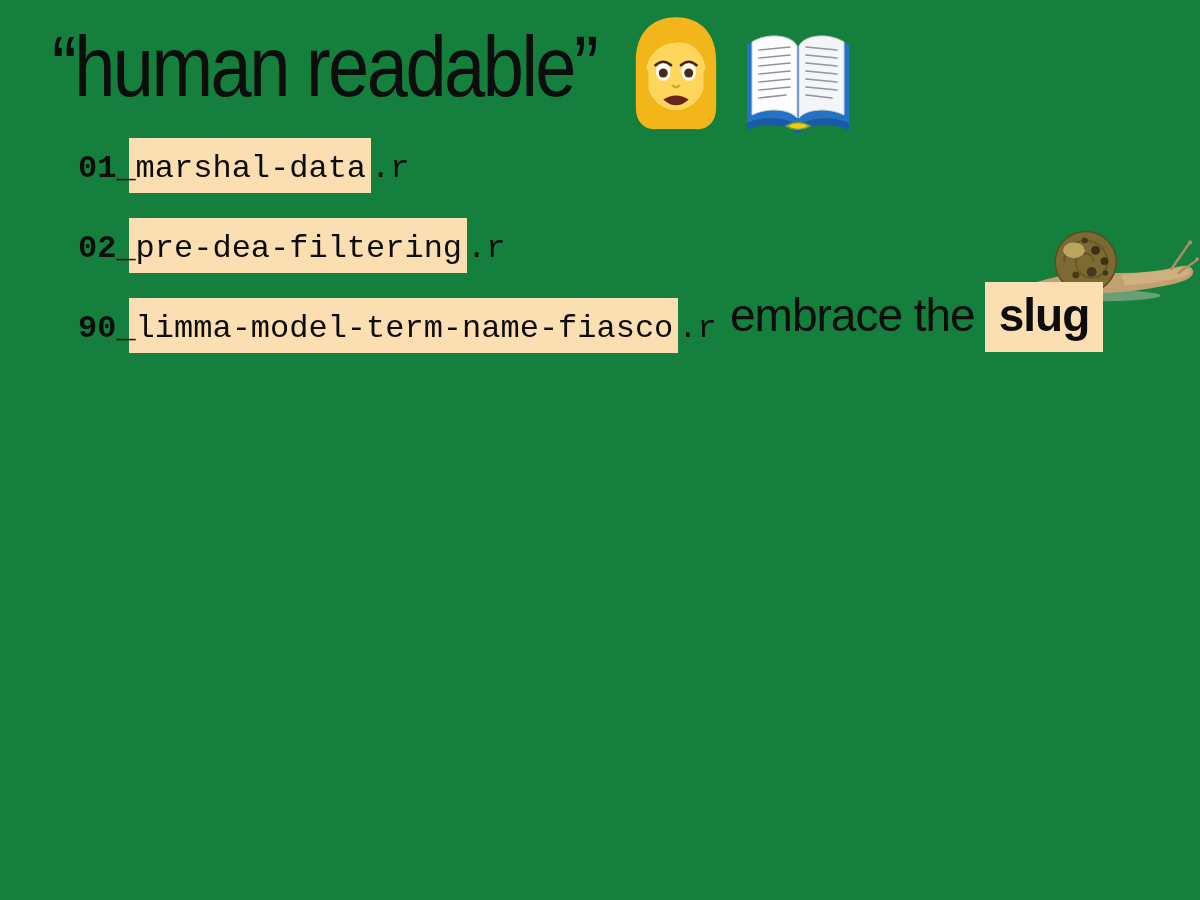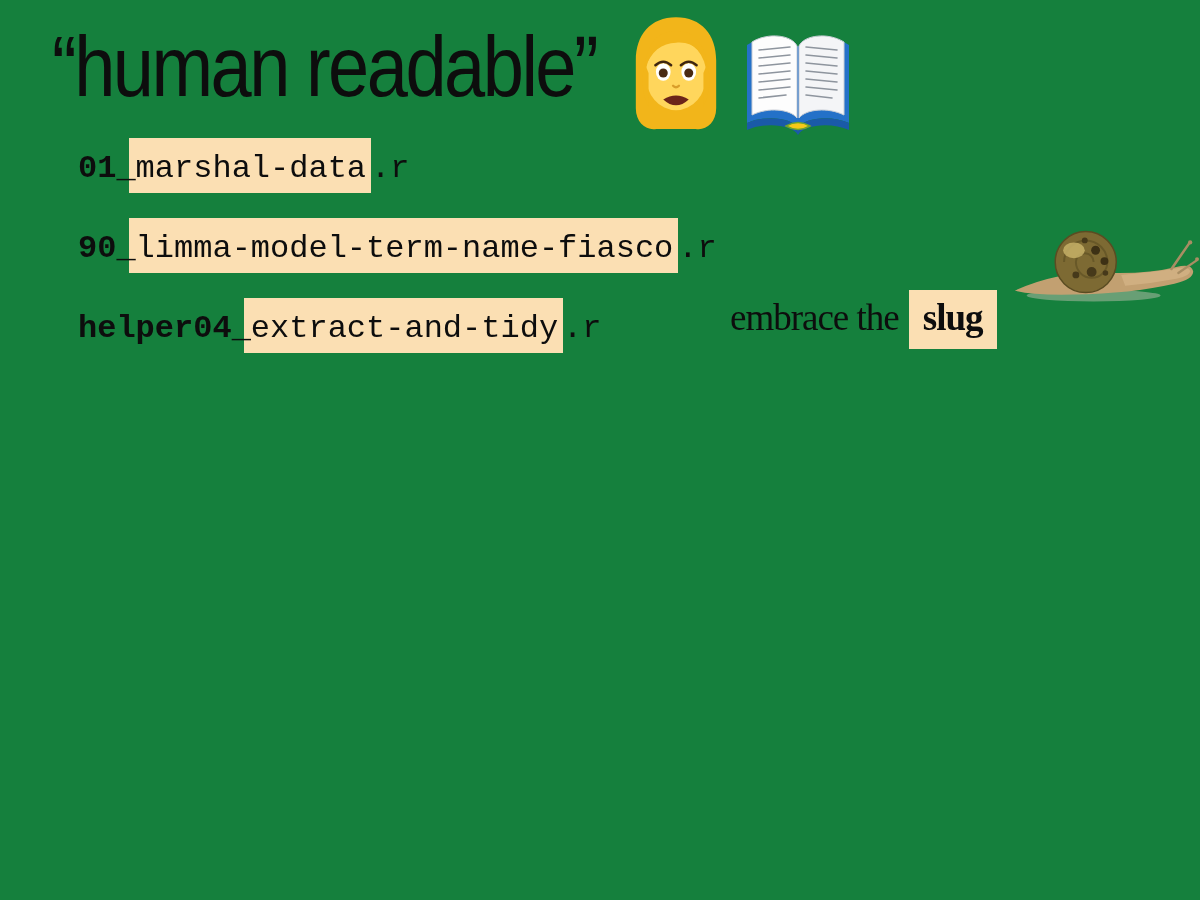--- a/index.html
+++ b/index.html
@@ -23,22 +23,22 @@
     white-space:nowrap;
   }
   .file-row { height:80px; }
   .file-row .prefix { position:relative;font-weight:bold; } 
   .file-row .slug {
     background:var(--hl);
     padding:12px 5px 6px 7px; margin-left:-7px;
   }
   .snail { position:absolute; left:1003px; top:228px; width:197px; height:78px; }
   .caption {
-    position:absolute; left:730px; top:296px;
-    font-size:37px; letter-spacing:-1px; line-height:1.2; white-space:nowrap;font-family:Liberation Serif, serif;
+    position:absolute; left:730px; top:288px;
+    font-size:46px; letter-spacing:-1px; line-height:1.2; white-space:nowrap;
   }
   .caption .slug-word {
     font-weight:bold; background:var(--hl);
     padding:7px 14px 11px 14px; margin-left:10px;
   }
 </style>
 </head>
 <body>
 
 <div class="slide" style="background: #15803d;">
@@ -81,29 +81,29 @@
         <path d="M64 67 L95 70"></path>
       <path d="M64 75 L90 78"></path>
     </g>
     <path d="M5 103 C22 95 50 97 56 108 C62 97 90 95 107 103 L107 110 C90 102 62 104 56 115 C50 104 22 102 5 110 Z" fill="#1A5AA8"></path>
     <path d="M44 106 Q56 99 68 106 Q56 113 44 106 Z" fill="#F5C918" stroke="#6FA32B" stroke-width="1.5"></path>
   </svg>
 
   <div class="file-list">
   <div class="file-row"><span class="prefix">01_</span><span class="slug">marshal-data</span><span class="ext">.r</span></div>
 
+  <div class="file-row"><span class="prefix">02_</span><span class="slug">pre-dea-filtering</span><span class="ext">.r</span></div>
 
 
 
   <div class="file-row"><span class="prefix">90_</span><span class="slug">limma-model-term-name-fiasco</span><span class="ext">.r</span></div>
 
 
 
 
-  <div class="file-row"><span class="prefix">helper04_</span><span class="slug">extract-and-tidy</span><span class="ext">.r</span></div>
 </div>
 
   <svg class="snail" viewBox="0 0 200 78" aria-hidden="true">
     <ellipse cx="92" cy="68" rx="68" ry="6" fill="#CFC6BA" opacity="0.45"></ellipse>
     <path d="M12 63 Q58 42 108 45 Q148 46 176 39 Q191 35 193 43 Q194 51 174 56 Q130 66 72 67 Q32 68 12 63 Z" fill="#C2A071"></path>
     <path d="M120 47 Q155 44 178 40 Q188 38 190 43 Q190 48 176 51 Q150 56 124 58 Z" fill="#D3B386" opacity="0.8"></path>
     <path d="M171 41 L189 15" stroke="#A98D63" stroke-width="2.6" stroke-linecap="round"></path>
     <circle cx="190" cy="14" r="2.2" fill="#A98D63"></circle>
     <path d="M178 45 L197 32" stroke="#A98D63" stroke-width="2.4" stroke-linecap="round"></path>
     <circle cx="197" cy="31" r="2" fill="#A98D63"></circle>

